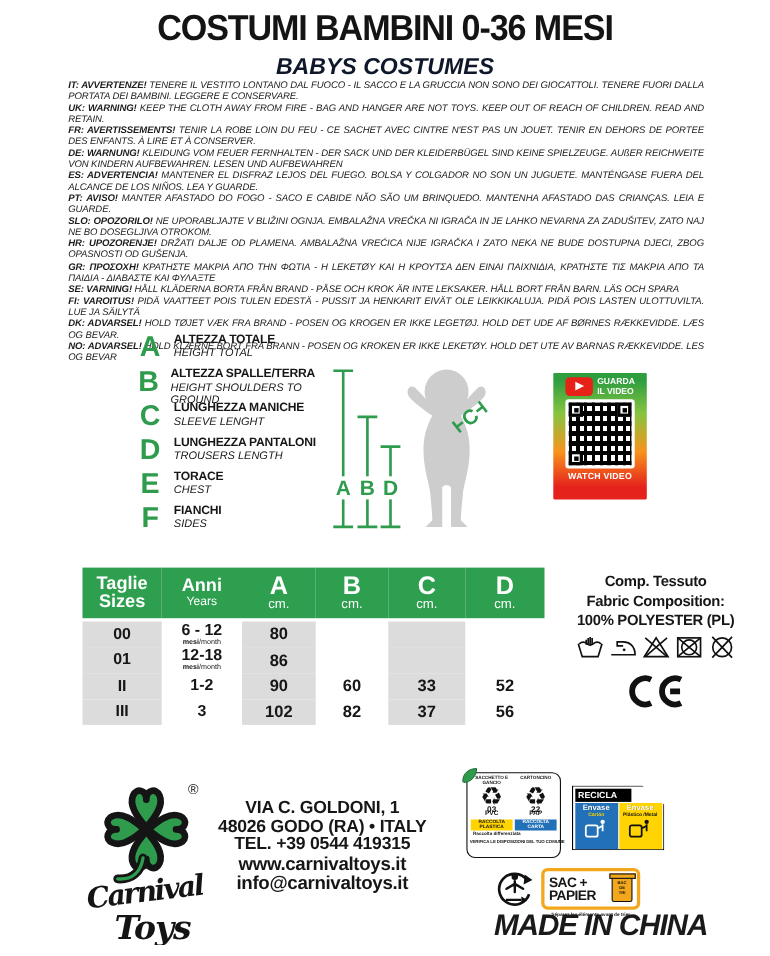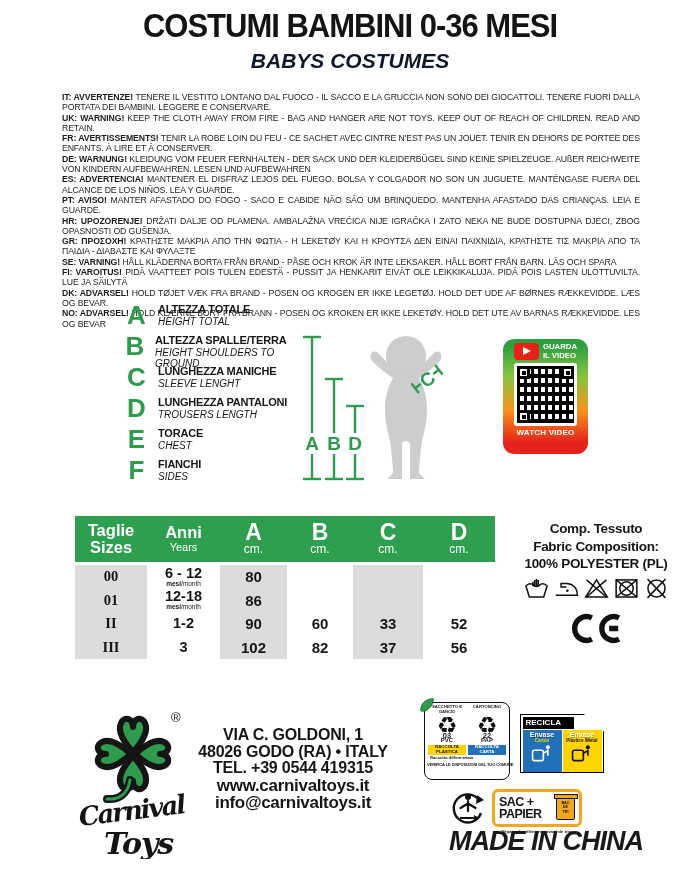--- a/index.html
+++ b/index.html
@@ -7,37 +7,37 @@
        font-family:"Liberation Sans",sans-serif;color:#161616;}
   .abs{position:absolute;}
 
   
   .title{top:8px;left:0;width:700px;text-align:center;font-size:31px;font-weight:800;
          letter-spacing:-1px;transform:scaleY(1.06);color:#141414;}
   .subtitle{top:49px;left:0;width:700px;text-align:center;font-size:21px;font-style:italic;
             font-weight:600;color:#0f172a;}
 
   
-  .warnings{top:92px;left:62px;width:578px;font-size:8.7px;line-height:10.3px;
-            text-align:justify;letter-spacing:-0.1px;color:#1c1c1c;font-weight:500;}
+  .warnings{top:72px;left:62px;width:578px;font-size:8.7px;line-height:10.3px;
+            text-align:justify;letter-spacing:-0.1px;color:#1c1c1c;font-weight:500;font-style:italic;}
   .warn b{font-weight:800;}
 
   
   .legend{top:303px;left:123px;width:180px;}
   .leg-item{display:flex;align-items:flex-start;height:31px;}
   .leg-letter{width:27px;font-size:26px;line-height:24px;font-weight:800;color:#2e9b4d;text-align:center;}
   .leg-txt{margin-left:8px;padding-top:1px;}
   .leg-it{font-size:11px;font-weight:800;line-height:11.5px;letter-spacing:-0.2px;}
   .leg-en{font-size:10px;font-style:italic;font-weight:500;line-height:11px;}
 
   .diagram{top:329px;left:298px;width:182px;height:160px;}
   .lt{font-family:"Liberation Sans",sans-serif;font-weight:800;font-size:19px;fill:#2e9b4d;}
 
   
-  .vbadge{top:339px;left:503px;width:85px;height:115px;border-radius:11px;box-sizing:border-box;
+  .vbadge{top:339px;left:503px;width:85px;height:115px;border-radius:1px;box-sizing:border-box;
           background:linear-gradient(180deg,#2f9e3f 6%,#85c441 32%,#f7941d 62%,#e5231c 90%);
           display:flex;flex-direction:column;align-items:center;padding:4px 3px 3px;}
   .yt-row{display:flex;align-items:center;gap:4px;}
   .yt-icon{width:25px;height:17px;background:#e62117;border-radius:4px;position:relative;flex:none;}
   .yt-icon::after{content:"";position:absolute;left:9px;top:4px;border-left:8px solid #fff;
                   border-top:4.5px solid transparent;border-bottom:4.5px solid transparent;}
   .yt-text{color:#fff;font-size:7.8px;font-weight:800;line-height:8.2px;}
   .qr{width:63px;height:63px;background:#fff;border-radius:3px;margin:3px 0 2px;position:relative;}
   .qr-pat{position:absolute;inset:3px;
           background:repeating-linear-gradient(90deg,#000 0 3px,transparent 3px 7px),
@@ -52,21 +52,21 @@
   .thead,.tbody{display:grid;grid-template-columns:72px 73px 67px 66px 70px 72px;}
   .tbody{margin-top:3px;}
   .th{background:#2d9f4e;color:#fff;height:46px;display:flex;flex-direction:column;
       justify-content:center;align-items:center;}
   .th .t1{font-size:16.5px;font-weight:700;line-height:17px;}
   .th .t1.big{font-size:23px;font-weight:800;line-height:21px;}
   .th .t2{font-size:12px;font-weight:400;line-height:13px;}
   .th .t2.same{font-size:16.5px;font-weight:700;line-height:17px;}
   .td{height:23.5px;display:flex;flex-direction:column;justify-content:center;align-items:center;}
   .shade{background:#dcdcdc;}
-  .size-val{font-size:14.5px;font-weight:800;font-family:Liberation Serif, serif;}
+  .size-val{font-size:14.5px;font-weight:800;}
   .num{font-size:15px;font-weight:600;}
   .age-main{font-size:14.5px;font-weight:600;line-height:13px;}
   .age-sub{font-size:6.5px;line-height:7px;font-weight:400;}
   .age-sub b{font-weight:800;}
 
   
   .fabric{top:520px;left:503px;width:186px;text-align:center;}
   .fab-line{font-size:13.5px;font-weight:800;line-height:17.5px;letter-spacing:-0.3px;}
   .care-row{display:flex;justify-content:center;gap:3px;margin-top:3px;}
   .care-row svg{display:block;}
@@ -133,20 +133,21 @@
   <div class="abs title">COSTUMI BAMBINI 0-36 MESI</div>
   <div class="abs subtitle">BABYS COSTUMES</div>
 
   <div class="abs warnings">
     <div class="warn"><b>IT: AVVERTENZE!</b> <span>TENERE IL VESTITO LONTANO DAL FUOCO - IL SACCO E LA GRUCCIA NON SONO DEI GIOCATTOLI. TENERE FUORI DALLA PORTATA DEI BAMBINI. LEGGERE E CONSERVARE.</span></div>
     <div class="warn"><b>UK: WARNING!</b> <span>KEEP THE CLOTH AWAY FROM FIRE - BAG AND HANGER ARE NOT TOYS. KEEP OUT OF REACH OF CHILDREN. READ AND RETAIN.</span></div>
     <div class="warn"><b>FR: AVERTISSEMENTS!</b> <span>TENIR LA ROBE LOIN DU FEU - CE SACHET AVEC CINTRE N'EST PAS UN JOUET. TENIR EN DEHORS DE PORTEE DES ENFANTS. À LIRE ET À CONSERVER.</span></div>
     <div class="warn"><b>DE: WARNUNG!</b> <span>KLEIDUNG VOM FEUER FERNHALTEN - DER SACK UND DER KLEIDERBÜGEL SIND KEINE SPIELZEUGE. AUßER REICHWEITE VON KINDERN AUFBEWAHREN. LESEN UND AUFBEWAHREN</span></div>
     <div class="warn"><b>ES: ADVERTENCIA!</b> <span>MANTENER EL DISFRAZ LEJOS DEL FUEGO. BOLSA Y COLGADOR NO SON UN JUGUETE. MANTÉNGASE FUERA DEL ALCANCE DE LOS NIÑOS. LEA Y GUARDE.</span></div>
     <div class="warn"><b>PT: AVISO!</b> <span>MANTER AFASTADO DO FOGO - SACO E CABIDE NÃO SÃO UM BRINQUEDO. MANTENHA AFASTADO DAS CRIANÇAS. LEIA E GUARDE.</span></div>
+    <div class="warn"><b>SLO: OPOZORILO!</b> <span>NE UPORABLJAJTE V BLIŽINI OGNJA. EMBALAŽNA VREČKA NI IGRAČA IN JE LAHKO NEVARNA ZA ZADUŠITEV, ZATO NAJ NE BO DOSEGLJIVA OTROKOM.</span></div>
     <div class="warn"><b>HR: UPOZORENJE!</b> <span>DRŽATI DALJE OD PLAMENA. AMBALAŽNA VREĆICA NIJE IGRAČKA I ZATO NEKA NE BUDE DOSTUPNA DJECI, ZBOG OPASNOSTI OD GUŠENJA.</span></div>
     <div class="warn"><b>GR: ΠΡΟΣΟΧΗ!</b> <span>ΚΡΑΤΗΣΤΕ ΜΑΚΡΙΑ ΑΠΟ ΤΗΝ ΦΩΤΙΑ - Η LEKETØY ΚΑΙ Η ΚΡΟΥΤΣΑ ΔΕΝ ΕΙΝΑΙ ΠΑΙΧΝΙΔΙΑ, ΚΡΑΤΗΣΤΕ ΤΙΣ ΜΑΚΡΙΑ ΑΠΟ ΤΑ ΠΑΙΔΙΑ - ΔΙΑΒΑΣΤΕ ΚΑΙ ΦΥΛΑΞΤΕ</span></div>
     <div class="warn"><b>SE: VARNING!</b> <span>HÅLL KLÄDERNA BORTA FRÅN BRAND - PÅSE OCH KROK ÄR INTE LEKSAKER. HÅLL BORT FRÅN BARN. LÄS OCH SPARA</span></div>
     <div class="warn"><b>FI: VAROITUS!</b> <span>PIDÄ VAATTEET POIS TULEN EDESTÄ - PUSSIT JA HENKARIT EIVÄT OLE LEIKKIKALUJA. PIDÄ POIS LASTEN ULOTTUVILTA. LUE JA SÄILYTÄ</span></div>
     <div class="warn"><b>DK: ADVARSEL!</b> <span>HOLD TØJET VÆK FRA BRAND - POSEN OG KROGEN ER IKKE LEGETØJ. HOLD DET UDE AF BØRNES RÆKKEVIDDE. LÆS OG BEVAR.</span></div>
     <div class="warn"><b>NO: ADVARSEL!</b> <span>HOLD KLÆRNE BORT FRA BRANN - POSEN OG KROKEN ER IKKE LEKETØY. HOLD DET UTE AV BARNAS RÆKKEVIDDE. LES OG BEVAR</span></div>
   </div>
 
   <div class="abs legend">
     <div class="leg-item">

